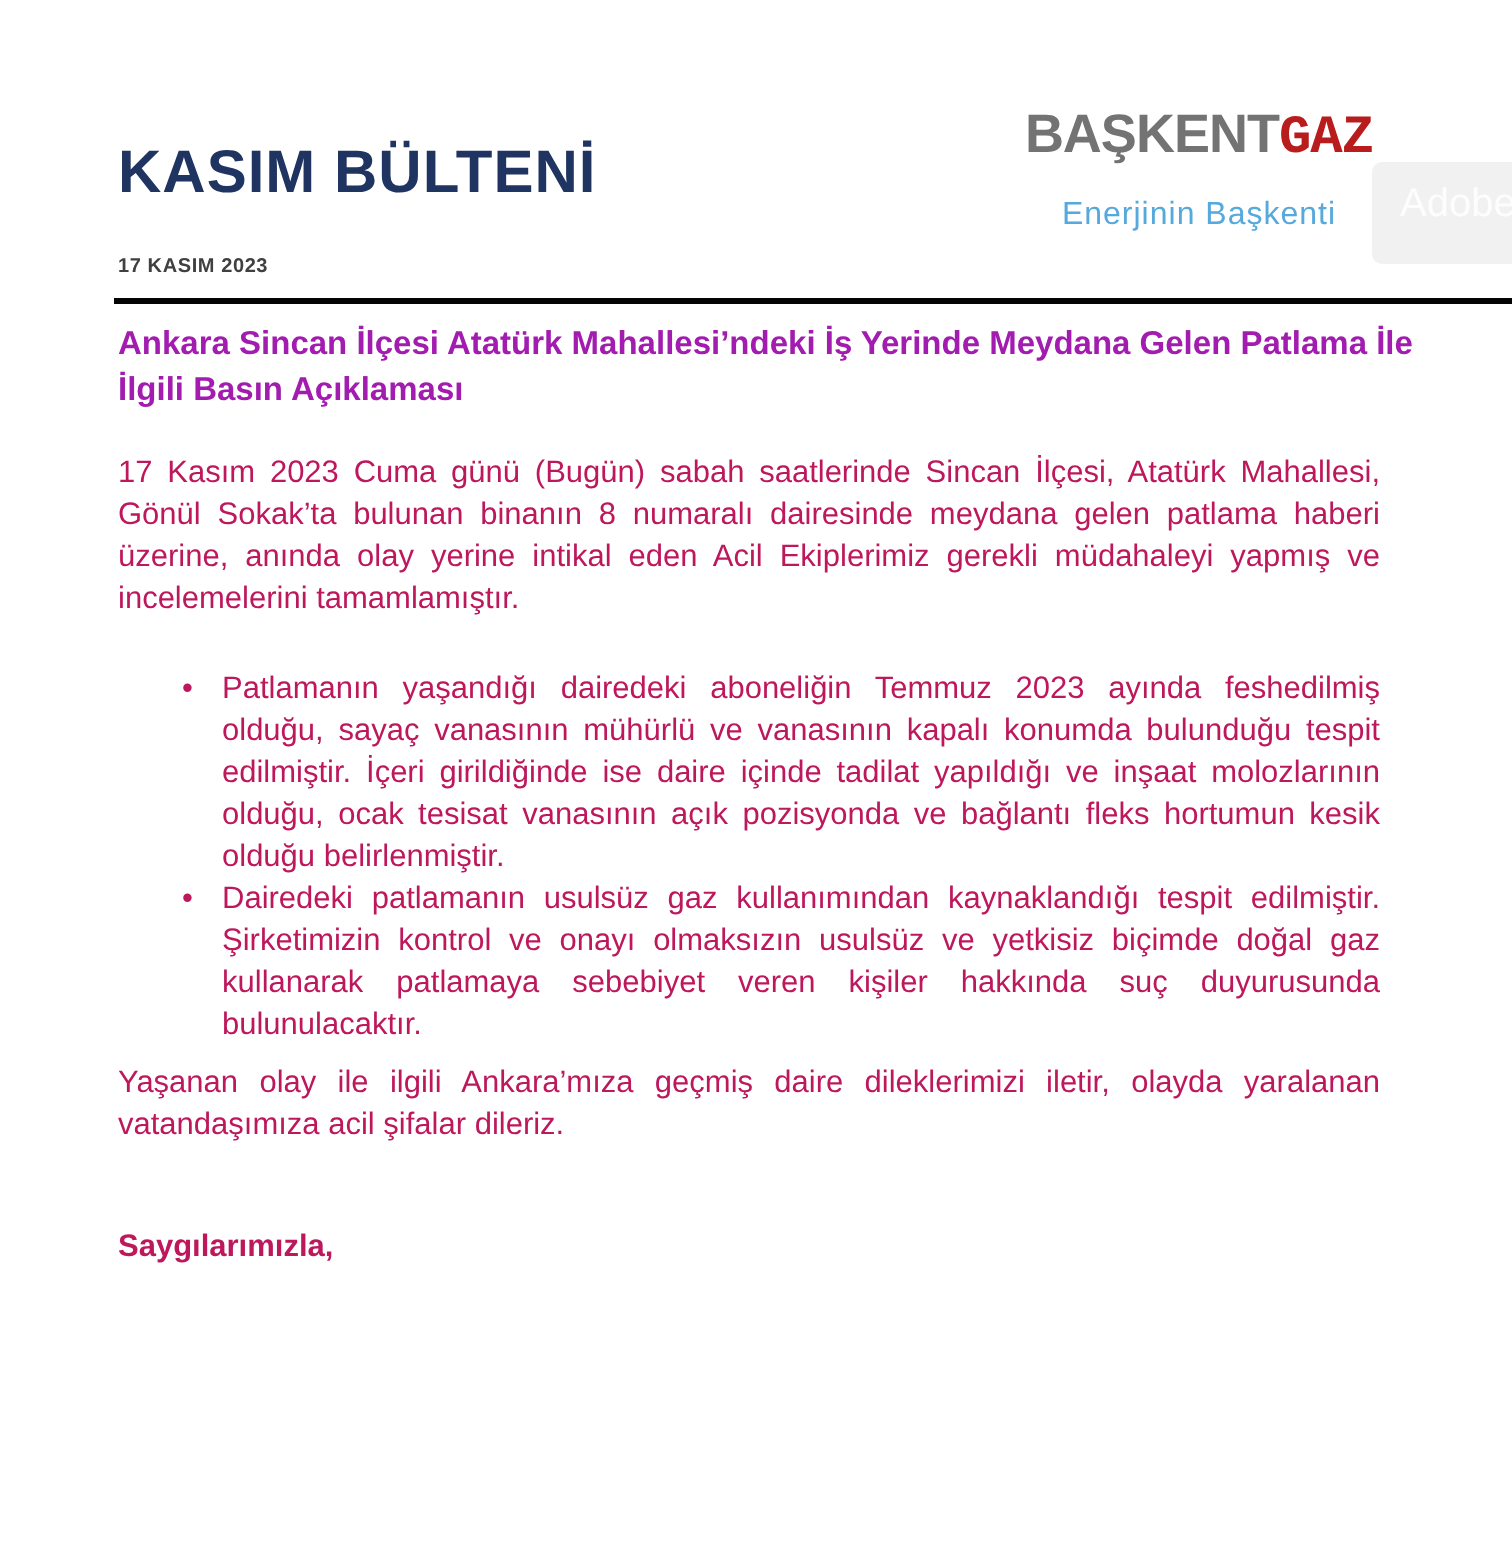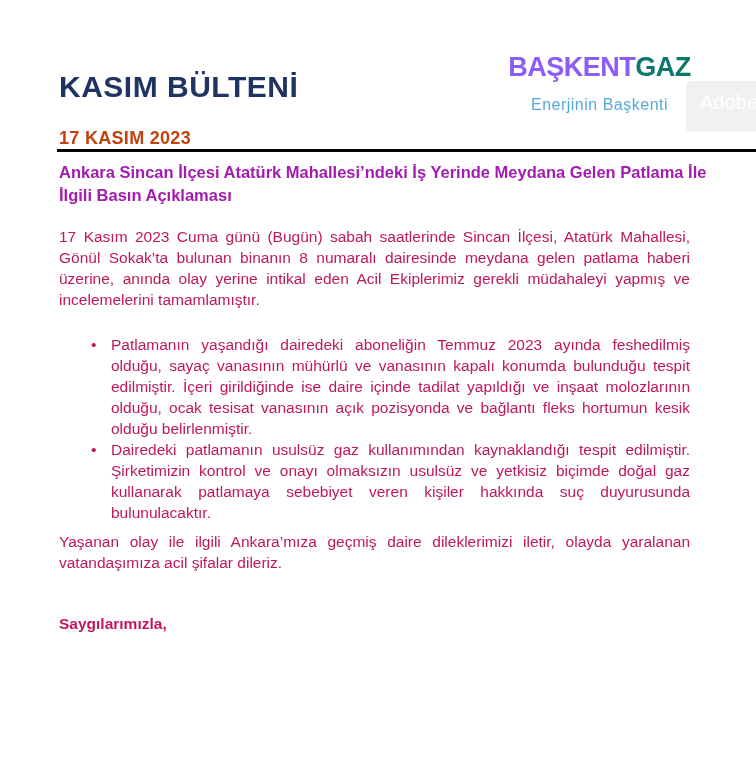--- a/index.html
+++ b/index.html
@@ -33,22 +33,22 @@
     width: 205px;
     text-align: center;
     line-height: 1.05;
   }
   .logo-line1 {
     font-size: 27px;
     font-weight: bold;
     letter-spacing: -0.5px;
     white-space: nowrap;
   }
-  .logo-part1 { color: #8b5cf6; }
-  .logo-part2 { color: #0f766e; }
+  .logo-part1 { color: #737373; }
+  .logo-part2 { color: #b91c1c; font-family: Liberation Mono, monospace; }
   .logo-tagline {
     font-size: 16px;
     color: #56a9dc;
     letter-spacing: 0.5px;
     margin-top: 16px;
     white-space: nowrap;
   }
 
   
   .watermark {
@@ -64,24 +64,24 @@
     padding: 10px 0 0 14px;
     box-sizing: border-box;
     white-space: nowrap;
   }
 
   
   .date-line {
     position: absolute;
     left: 59px;
     top: 128px;
-    font-size: 18px;
+    font-size: 10px;
     font-weight: bold;
     letter-spacing: 0.3px;
-    color: #c2410c;
+    color: #404040;
     white-space: nowrap;
   }
   .rule {
     position: absolute;
     left: 57px;
     top: 149px;
     width: 699px;
     height: 3px;
     background: #040404;
   }

